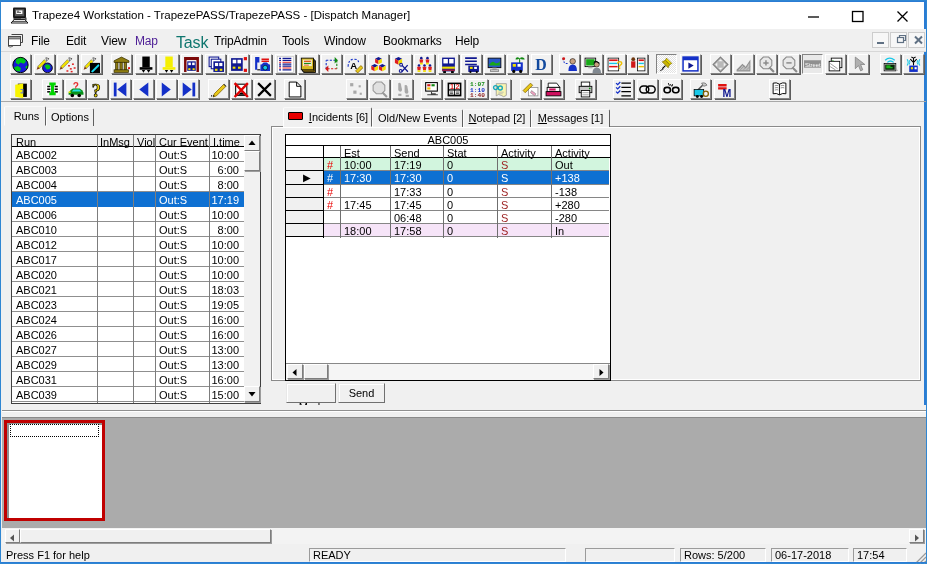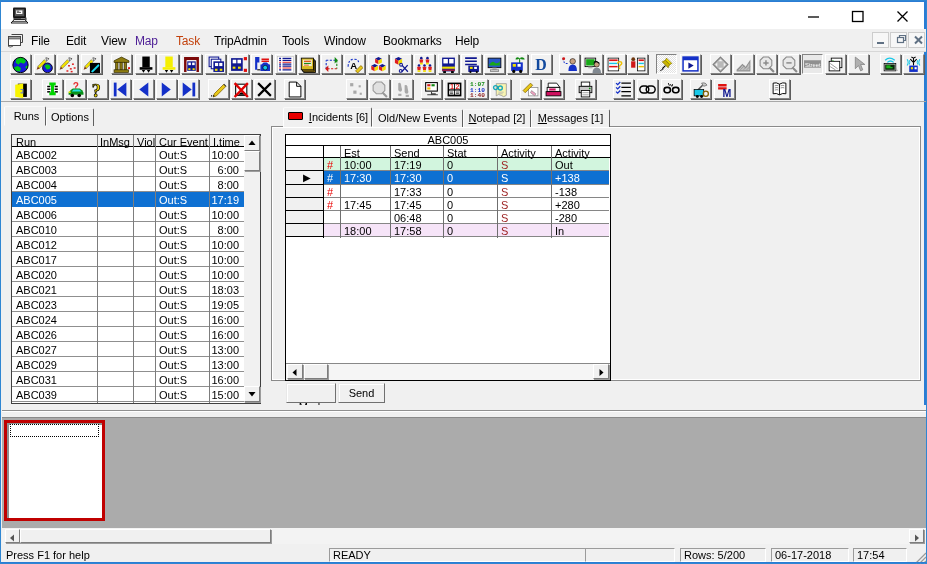--- a/index.html
+++ b/index.html
@@ -23,37 +23,38 @@
 <svg class="ab" style="left:8px;top:5px" width="19" height="18" viewBox="0 0 19 18">
 <rect x="4" y="1.5" width="13" height="10.5" rx="1" fill="#1a1a1a"></rect>
 <rect x="5.8" y="3.2" width="9.4" height="7" fill="#585858"></rect>
 <rect x="7.2" y="4.4" width="6.2" height="3.6" fill="#fff"></rect>
 <path d="M8 5.2 h2.2 M8 6.4 h4" stroke="#333" stroke-width=".8"></path>
 <rect x="5" y="12" width="12" height="2" fill="#e0e0e0" stroke="#000" stroke-width=".8"></rect>
 <path d="M6 13 h6" stroke="#000" stroke-width=".7"></path>
 <path d="M2 17 L5.2 13.6 h10.6 L19 17z" fill="#fff" stroke="#000" stroke-width=".9"></path>
 <path d="M3.5 16 l1-1 1 1 1-1 1 1 1-1 1 1 1-1 1 1 1-1 1 1 1-1 1 1 1-1 1 1" stroke="#000" fill="none" stroke-width=".8"></path>
 </svg>
+<div class="ab" style="left:31px;top:8px;font-size:11.5px;color:#000">Trapeze4 Workstation - TrapezePASS/TrapezePASS - [Dispatch Manager]</div>
 <svg class="ab" style="left:793px;top:1px" width="133" height="27" viewBox="0 0 133 27">
 <path d="M14 15 h11" stroke="#000" stroke-width="1.3"></path>
 <rect x="58.5" y="9.5" width="10.5" height="10" fill="none" stroke="#000" stroke-width="1.3"></rect>
 <path d="M103.5 9.5 l10 10 M113.5 9.5 l-10 10" stroke="#000" stroke-width="1.3"></path>
 </svg>
 <div class="ab" style="left:0;top:28px;width:925px;height:22px;background:#f0f0f0"></div>
 <svg class="ab" style="left:6px;top:32px" width="18" height="16" viewBox="0 0 18 16">
 <path d="M1 13 q2 2.5 5 0z" fill="#fff" stroke="#666" stroke-width=".9"></path>
 <rect x="1.5" y="3.5" width="12" height="9" fill="#fff" stroke="#444"></rect>
 <rect x="1.5" y="3.5" width="12" height="2.4" fill="#9a9a9a" stroke="#444" stroke-width=".8"></rect>
 <path d="M4.5 1.5 h11 v8 h-1.5" fill="none" stroke="#444"></path>
 </svg>
 <div class="ab" style="left:30px;top:33px;font-size:12px;letter-spacing:-0.15px;color:#000">File</div>
 <div class="ab" style="left:65px;top:33px;font-size:12px;letter-spacing:-0.15px;color:#000">Edit</div>
 <div class="ab" style="left:100px;top:33px;font-size:12px;letter-spacing:-0.15px;color:#000">View</div>
 <div class="ab" style="left:134px;top:33px;font-size:12px;letter-spacing:-0.15px;color:#4c1d95">Map</div>
-<div class="ab" style="left:175px;top:33px;font-size:12px;letter-spacing:-0.15px;color:#c2410c">Task</div>
+<div class="ab" style="left:175px;top:33px;font-size:16px;letter-spacing:-0.15px;color:#0f766e">Task</div>
 <div class="ab" style="left:213px;top:33px;font-size:12px;letter-spacing:-0.15px;color:#000">TripAdmin</div>
 <div class="ab" style="left:281px;top:33px;font-size:12px;letter-spacing:-0.15px;color:#000">Tools</div>
 <div class="ab" style="left:323px;top:33px;font-size:12px;letter-spacing:-0.15px;color:#000">Window</div>
 <div class="ab" style="left:382px;top:33px;font-size:12px;letter-spacing:-0.15px;color:#000">Bookmarks</div>
 <div class="ab" style="left:454px;top:33px;font-size:12px;letter-spacing:-0.15px;color:#000">Help</div>
 <div class="ab" style="left:871px;top:31px;width:17px;height:16px;background:#f7f7f7;border:1px solid #cdcdcd"></div>
 <div class="ab" style="left:889px;top:31px;width:17px;height:16px;background:#f7f7f7;border:1px solid #cdcdcd"></div>
 <div class="ab" style="left:907px;top:31px;width:17px;height:16px;background:#f7f7f7;border:1px solid #cdcdcd"></div>
 <svg class="ab" style="left:871px;top:31px;z-index:2" width="53" height="16" viewBox="0 0 53 16">
       <path d="M5 11 h7" stroke="#5f7083" stroke-width="2"></path>
@@ -824,21 +825,21 @@
 <div class="ab" style="left:1px;top:527px;width:924px;height:16px;background:#f3f3f3"></div>
 <div class="sb" style="left:4px;top:528px;width:15px;height:14px"><svg width="13" height="12" viewBox="0 0 13 12">
         <path d="M4 6 l4-3.5 v7z" fill="#555"></path>
       </svg></div>
 <div class="sb" style="left:908px;top:528px;width:15px;height:14px"><svg width="13" height="12" viewBox="0 0 13 12">
         <path d="M9 6 l-4-3.5 v7z" fill="#555"></path>
       </svg></div>
 <div class="sb" style="left:19px;top:528px;width:251px;height:14px"></div>
 <div class="ab" style="left:1px;top:543px;width:924px;height:19px;background:#f0f0f0"></div>
 <div class="cell" style="left:5px;top:548px">Press F1 for help</div>
-<div class="panel" style="left:328px;top:547px;width:257px;height:14px">
+<div class="panel" style="left:308px;top:547px;width:257px;height:14px">
       <div style="margin:0 0 0 3px">READY</div>
     </div>
 <div class="panel" style="left:584px;top:547px;width:90px;height:14px"></div>
 <div class="panel" style="left:679px;top:547px;width:86px;height:14px">
       <div style="margin:0 0 0 3px">Rows: 5/200</div>
     </div>
 <div class="panel" style="left:770px;top:547px;width:78px;height:14px">
       <div style="margin:0 0 0 3px">06-17-2018</div>
     </div>
 <div class="panel" style="left:852px;top:547px;width:54px;height:14px">

